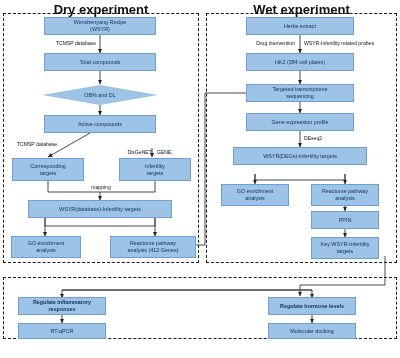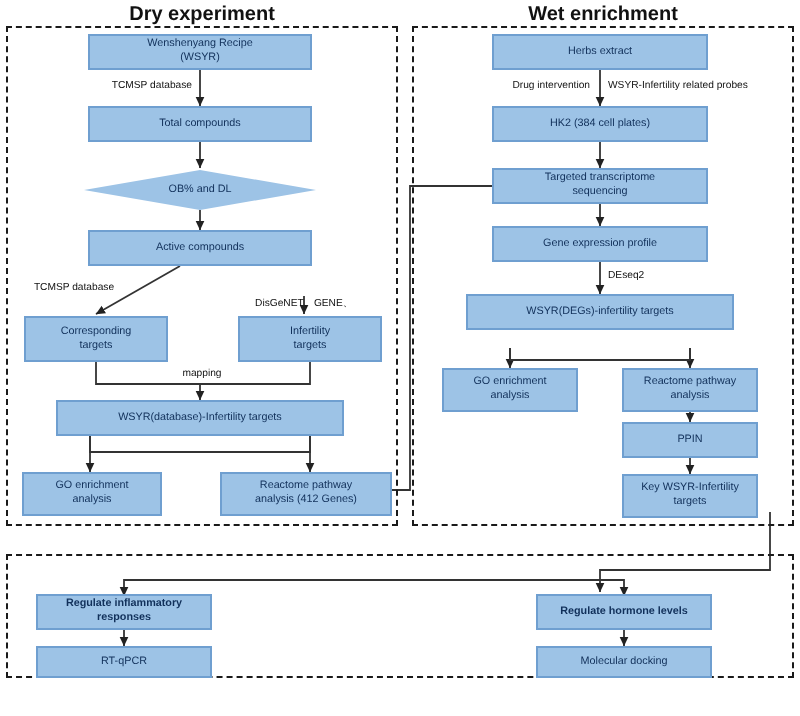--- a/index.html
+++ b/index.html
@@ -25,21 +25,21 @@
     border: 1.6px dashed #1a1a1a;
     box-sizing: border-box;
     background: transparent;
   }
   #panel-dry   { left: 3px;   top: 13px;  width: 196px; height: 250px; }
   #panel-wet   { left: 206px; top: 13px;  width: 191px; height: 250px; }
   #panel-verif { left: 3px;   top: 277px; width: 394px; height: 62px; }
 
   .panel-title {
     position: absolute;
-    font-size: 10px;
+    font-size: 13px;
     font-weight: bold;
     color: #111;
     text-align: center;
     white-space: nowrap;
   }
   #title-dry   { left: 3px;   top: 2px;   width: 196px; }
   #title-wet   { left: 206px; top: 2px;   width: 191px; }
   #title-verif { left: 3px;   top: 342px; width: 394px; }
 
   
@@ -162,21 +162,21 @@
 
       <path d="M62,290 L312,290"></path>
     </g>
   </svg>
 
   <div class="panel" id="panel-dry"></div>
   <div class="panel" id="panel-wet"></div>
   <div class="panel" id="panel-verif"></div>
 
   <div class="panel-title" id="title-dry">Dry experiment</div>
-  <div class="panel-title" id="title-wet">Wet enrichment</div>
+  <div class="panel-title" id="title-wet">Wet experiment</div>
 
   <div class="node" style="left:44px; top:17px; width:112px; height:18px;">
     <div>
       <div>Wenshenyang Recipe</div>
       <div>(WSYR)</div>
     </div>
   </div>
 
   <div class="edge-label" style="left:40px; top:40px; width:56px; text-align:right;">TCMSP database</div>
 

